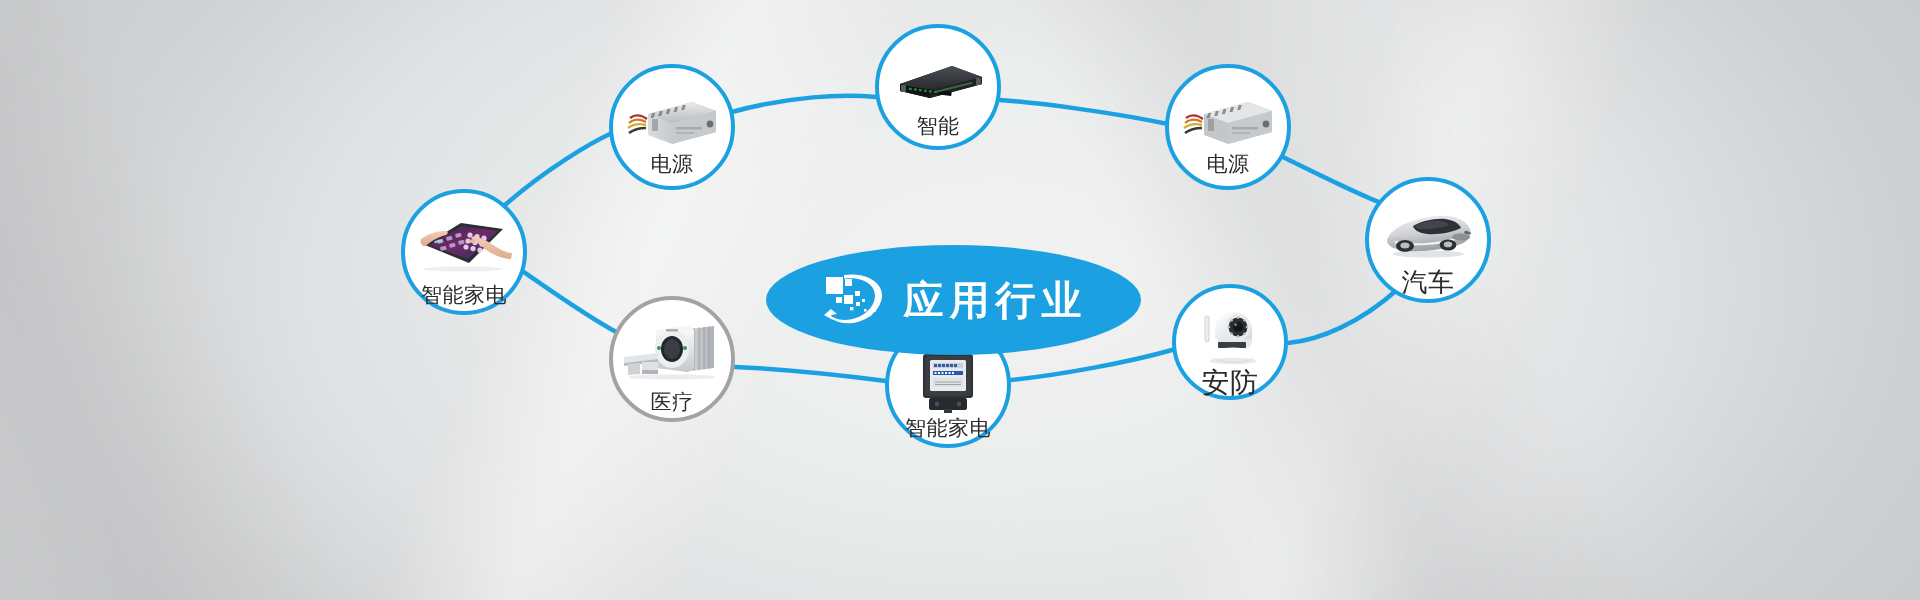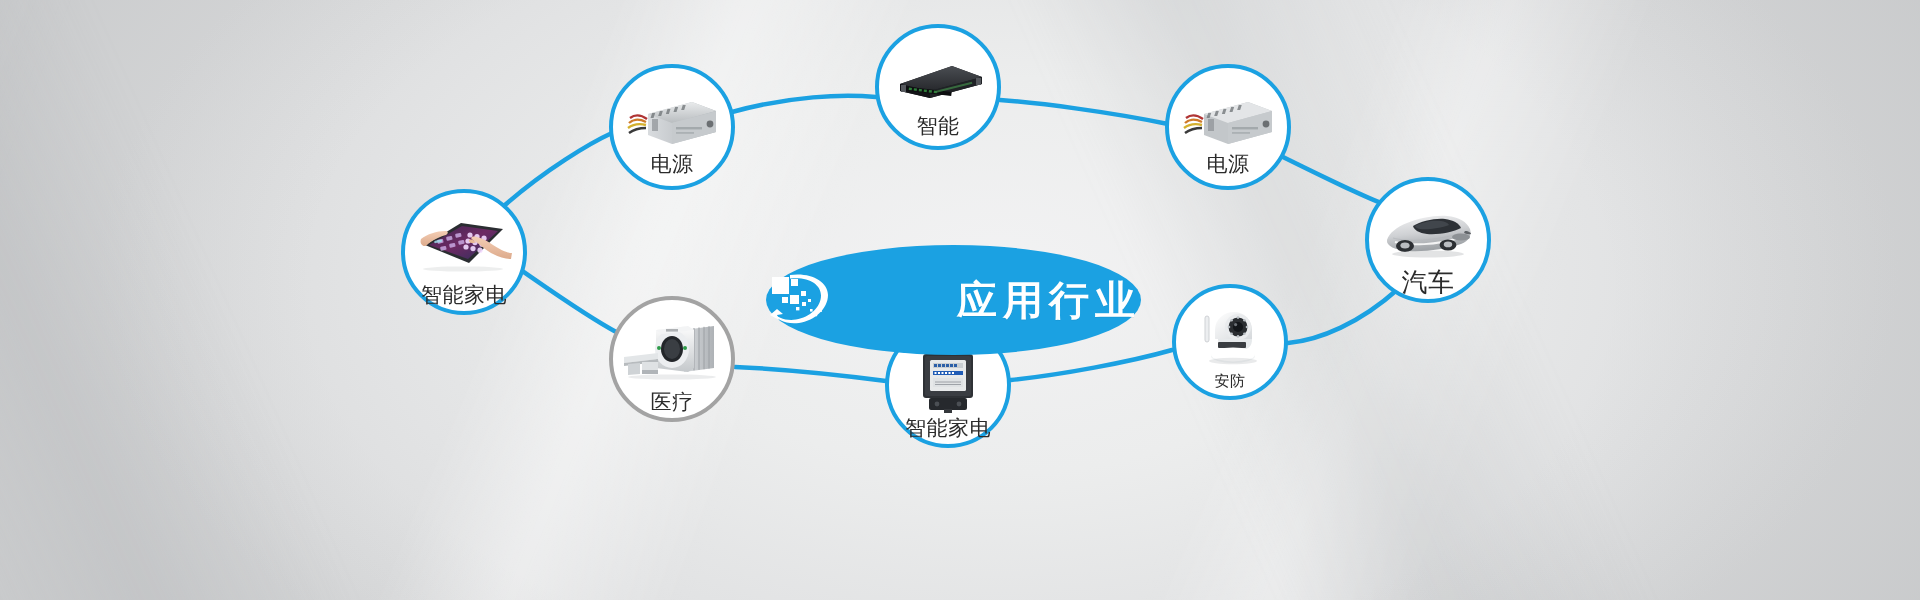--- a/index.html
+++ b/index.html
@@ -74,21 +74,21 @@
     position:absolute;left:0;right:0;text-align:center;
     color:#2b2b2b;letter-spacing:.5px;
     font-weight:400;
     white-space:nowrap;
   }
 
   
   #badge{
     position:absolute;
     border-radius:50%;
-    display:flex;align-items:center;justify-content:space-between;
+    display:flex;align-items:center;justify-content:center;
     gap:16px;
   }
   #badge .bLogo{display:block;}
   #badge .bText{
     color:#fff;font-size:40px;font-weight:700;letter-spacing:6px;
     line-height:1;white-space:nowrap;
     text-shadow:0 1px 0 rgba(0,0,0,.05);
   }
 </style>
 </head>
@@ -271,21 +271,21 @@
           <circle cx="38.6" cy="14.2" r="1.3"></circle>
       </g>
 
       <path d="M25,33 C25,40 29,43 37,44 L49,44 C56,43 59,40 59,33 Z" fill="#e6e9eb"></path>
       <rect x="25" y="36" width="28" height="6" rx="1" fill="#3a3d41"></rect>
 
       <ellipse cx="40" cy="50" rx="22" ry="7" fill="#f1f3f4"></ellipse>
       <ellipse cx="40" cy="48.4" rx="22" ry="7" fill="#ffffff"></ellipse>
       <ellipse cx="40" cy="55" rx="24" ry="3.2" fill="#a8acb0" opacity=".25"></ellipse>
     </svg>
-    <div class="lbl" style="top:84px;font-size:15px;">安防</div>
+    <div class="lbl" style="top:76px;font-size:28px;">安防</div>
   </div>
 
   <div class="node" style="left:885px;top:322px;width:126px;height:126px;border:4px solid #1ba1e2;">
     <svg class="art" style="top:20px;" width="66" height="68" viewBox="0 0 66 68">
 
       <rect x="24" y="2" width="5" height="7" fill="#3c3f43"></rect>
       <rect x="37" y="2" width="5" height="7" fill="#3c3f43"></rect>
 
       <rect x="8" y="8" width="50" height="44" rx="3" fill="#2e3135"></rect>
       <rect x="10" y="10" width="46" height="40" rx="2" fill="#3a3d42"></rect>

